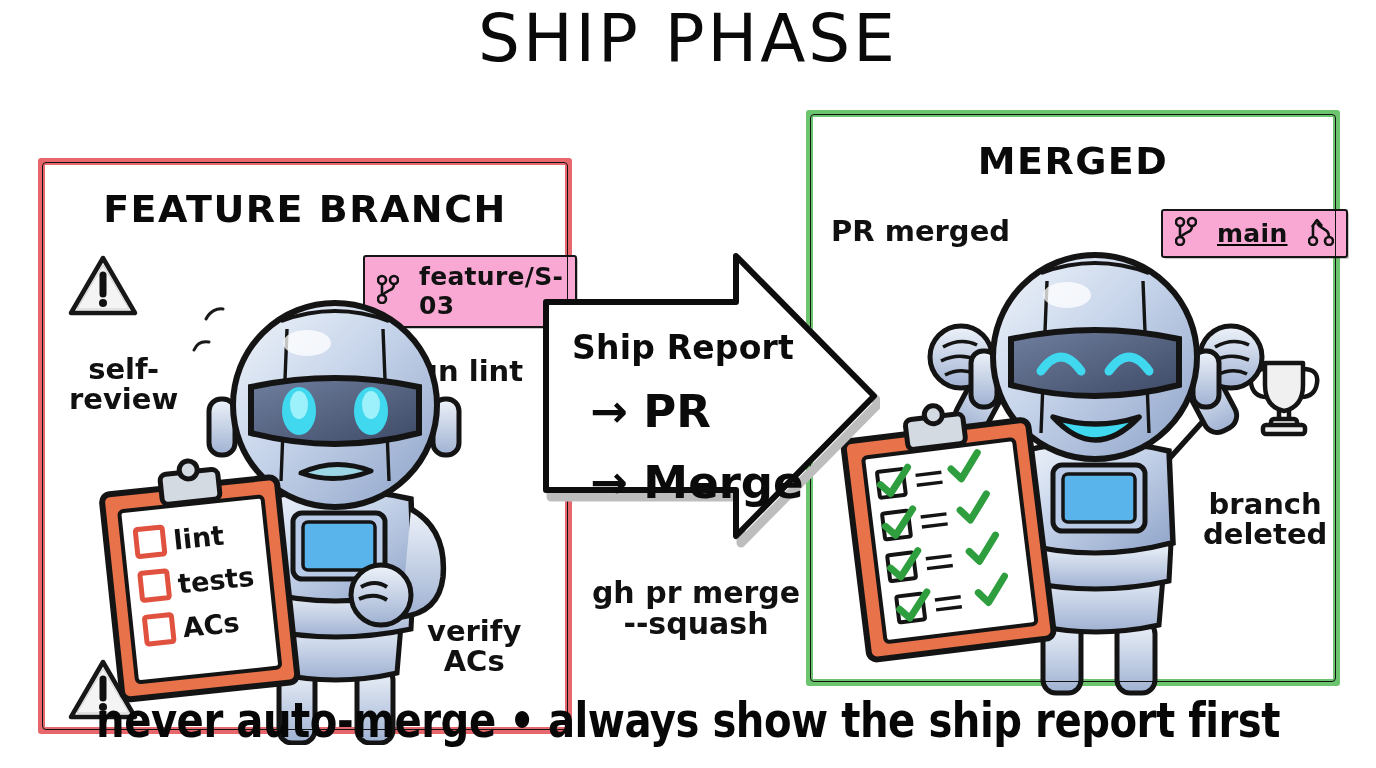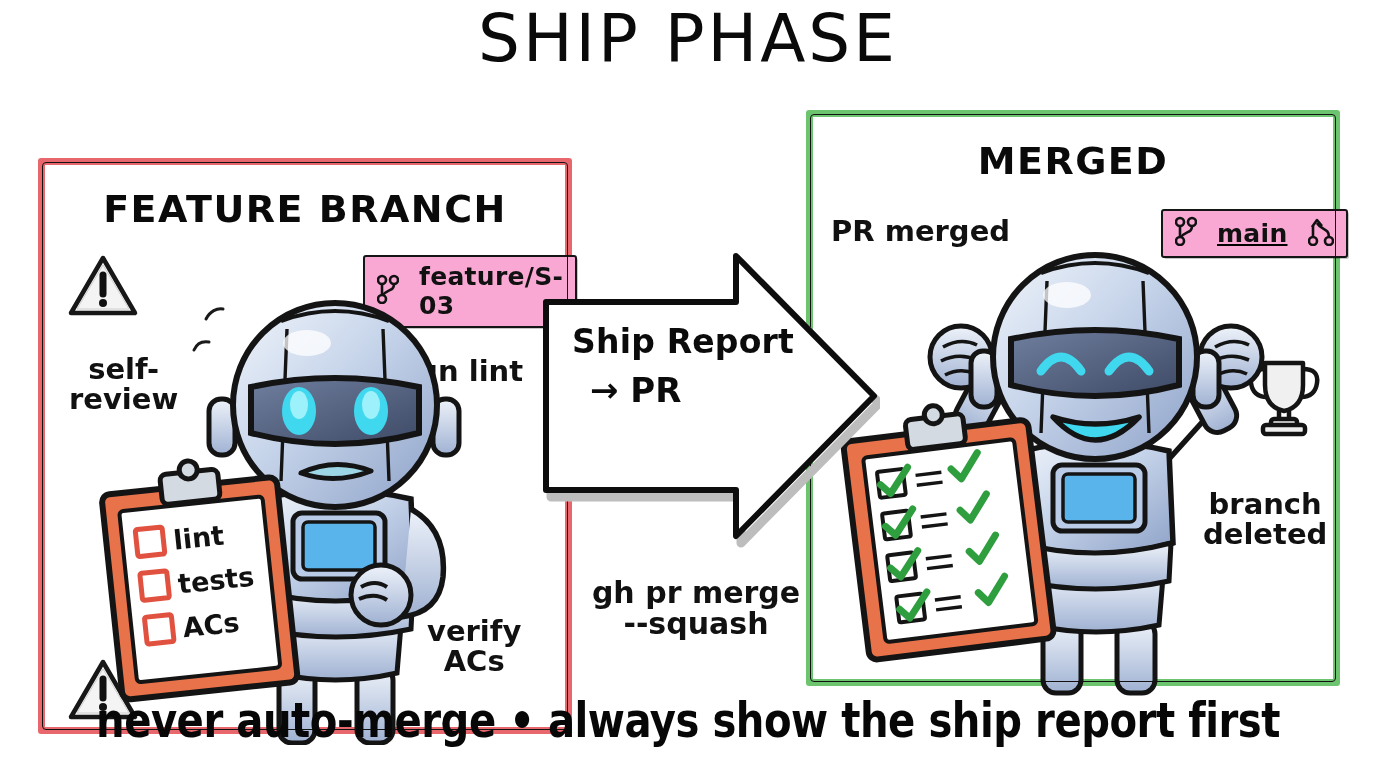--- a/index.html
+++ b/index.html
@@ -112,23 +112,23 @@
     height: 310px;
   }
   .arrow-text {
     position: absolute;
     left: 32px;
     top: 78px;
     width: 250px;
     font-weight: 700;
     color: #0b0b0b;
   }
-  .arrow-text .l1 { font-size: 33px; letter-spacing: .2px; }
+  .arrow-text .l1 { font-size: 33px; letter-spacing: .2px; margin-top: 6px; }
   .arrow-text .l2,
-  .arrow-text .l3 { font-size: 34px; padding-left: 18px; margin-top: 9px; }
+  .arrow-text .l3 { font-size: 45px; padding-left: 18px; margin-top: 18px; }
 
   
   .caption {
     position: absolute;
     left: 0;
     top: 692px;
     width: 1376px;
     text-align: center;
     font-family: "DejaVu Sans Condensed", "DejaVu Sans", sans-serif;
     font-weight: 700;
@@ -416,18 +416,19 @@
 --squash</div>
 
   <div id="ship-arrow">
     <svg width="340" height="310" viewBox="0 0 340 310" style="position:absolute; left:0; top:0;">
       <path d="M6 58 L196 58 L196 12 L334 152 L196 292 L196 246 L6 246 Z" fill="none" stroke="#bdbdbd" stroke-width="9" stroke-linejoin="round" transform="translate(5,7)"></path>
       <path d="M6 58 L196 58 L196 12 L334 152 L196 292 L196 246 L6 246 Z" fill="#ffffff" stroke="#0d0d0d" stroke-width="6" stroke-linejoin="round"></path>
     </svg>
     <div class="arrow-text">
       <div class="l1">Ship Report</div>
       <div class="l2">→ PR</div>
+      <div class="l3">→ Merge</div>
     </div>
   </div>
 
   <div class="caption">never auto-merge • always show the ship report first</div>
 
 </div>
 
 </body></html>

